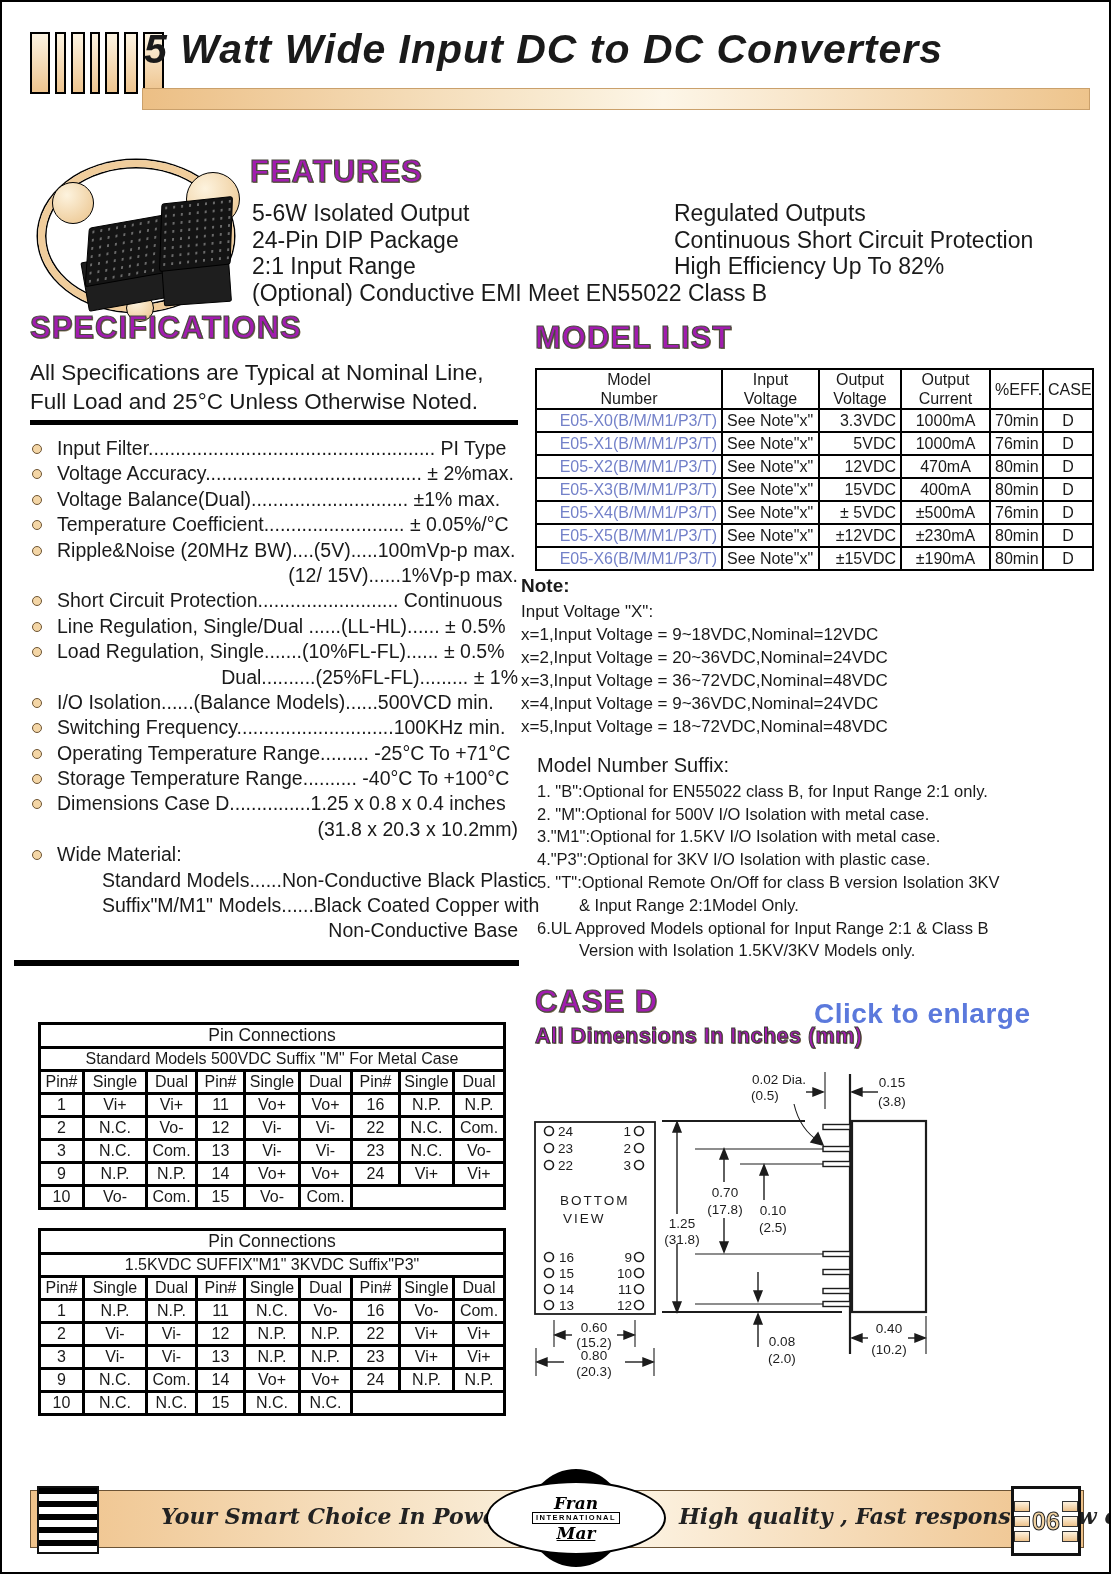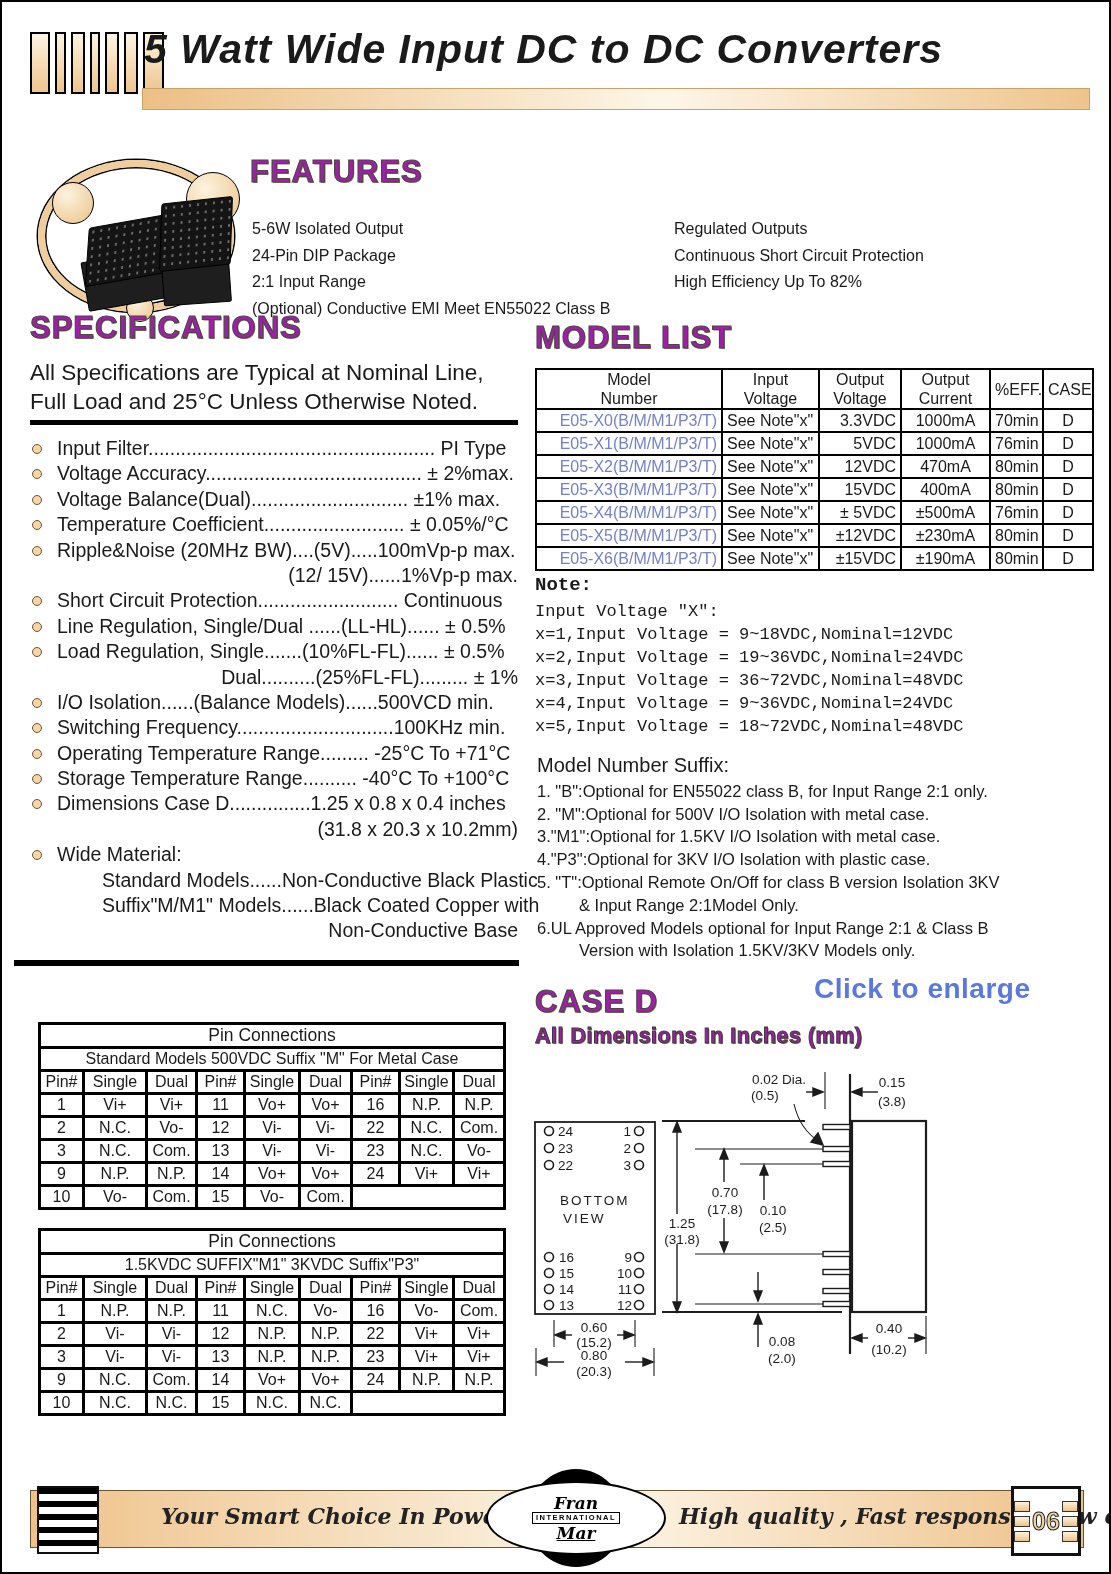--- a/index.html
+++ b/index.html
@@ -26,21 +26,21 @@
         border:7px solid #f0cd9c;box-sizing:border-box;
         box-shadow:0 0 0 1.5px #000, inset 0 0 0 1.5px #000;}
   .planet{position:absolute;border-radius:50%;border:1.5px solid #000;
           background:radial-gradient(circle at 35% 30%,#fdf3de,#edc globală 90%,#eac289);
           background:radial-gradient(circle at 35% 30%,#fdf3de,#eac289);}
   .chip{position:absolute;background:#141414;border-radius:3px;
         background-image:radial-gradient(#6a6a6a 1.3px, transparent 1.3px);
         background-size:8px 8px;border:1px solid #000;}
   .chip-side{position:absolute;background:#1e1e1e;border:1px solid #000;border-radius:2px;}
 
-  .feat-col{position:absolute;font-size:16px;line-height:26.5px;white-space:nowrap;margin-top:16px;}
+  .feat-col{position:absolute;font-size:23px;line-height:26.5px;white-space:nowrap;}
 
   
   .spec-intro{position:absolute;left:28px;top:356px;font-size:22.5px;line-height:29px;white-space:nowrap;}
   .hrule{position:absolute;background:#000;}
   .spec-list{position:absolute;left:28px;top:434px;width:492px;}
   .spec-row{position:relative;padding-left:27px;font-size:19.5px;line-height:25.4px;height:25.4px;
             white-space:nowrap;box-sizing:border-box;}
   .spec-row .bullet{position:absolute;left:2px;top:8px;width:8px;height:8px;border-radius:50%;
                     background:#f4d6a6;border:1.5px solid #6d5433;}
   .spec-row.r{text-align:right;padding-right:4px;}
@@ -48,35 +48,35 @@
 
   
   .model-table{position:absolute;left:533px;top:366px;border-collapse:collapse;table-layout:fixed;
                width:557px;font-size:16px;}
   .model-table th,.model-table td{border:2.5px solid #000;padding:0 4px;height:21px;
                overflow:hidden;white-space:nowrap;font-weight:normal;}
   .model-table th span{display:block;line-height:19px;text-align:center;}
   .mcell-model{color:#7381c9;text-align:right;padding-left:10px;}
   .tc{text-align:center;} .tr{text-align:right;padding-right:10px;} .tl{text-align:left;}
 
-  .note-block{position:absolute;left:533px;top:572px;font-size:17px;line-height:23px;white-space:nowrap;font-family:Liberation Mono, monospace;}
+  .note-block{position:absolute;left:519px;top:572px;font-size:17px;line-height:23px;white-space:nowrap;}
   .note-h{font-size:19px;font-weight:bold;margin-bottom:3px;}
   .suffix-block{position:absolute;left:535px;top:752px;font-size:16.5px;line-height:22.8px;white-space:nowrap;}
   .suffix-h{font-size:20px;margin-bottom:3px;}
   .suffix-line.ind{padding-left:42px;}
 
   
   .pin-table{position:absolute;border-collapse:collapse;table-layout:fixed;width:465px;
              font-size:16px;text-align:center;}
   .pin-table th,.pin-table td{border:3px solid #000;padding:0 2px;height:20px;font-weight:normal;
              white-space:nowrap;overflow:hidden;}
   .pt-title{font-weight:bold;font-size:17.5px;}
 
   
-  .enlarge{position:absolute;left:812px;top:971px;font-size:28px;font-weight:bold;color:#5b79dc;
+  .enlarge{position:absolute;left:812px;top:996px;font-size:28px;font-weight:bold;color:#5b79dc;
            letter-spacing:0.5px;cursor:pointer;white-space:nowrap;}
   .drawing{position:absolute;left:530px;top:1052px;}
   .drawing text{font-family:"Liberation Sans",sans-serif;font-size:13.5px;fill:#1c1c1c;}
 
   
   .footer-bar{position:absolute;left:28px;top:1488px;width:1052px;height:56px;
               background:linear-gradient(90deg,#efc28a,#f9ecd6 45%,#fdf5e6 55%,#eec189);
               border:1px solid #6b5335;}
   .footer-slogan{position:absolute;top:12px;font-family:"DejaVu Serif",serif;font-style:italic;
                  font-weight:bold;font-size:22px;color:#222;white-space:nowrap;}
@@ -265,21 +265,21 @@
           <td class="tc">80min</td>
           <td class="tc">D</td>
         </tr>
     </tbody>
   </table>
 
   <div class="note-block">
     <div class="note-h">Note:</div>
     <div>Input Voltage "X":</div>
     <div>x=1,Input Voltage =  9~18VDC,Nominal=12VDC</div>
-    <div>x=2,Input Voltage = 19~36VDC,Nominal=24VDC</div>
+    <div>x=2,Input Voltage = 20~36VDC,Nominal=24VDC</div>
     <div>x=3,Input Voltage = 36~72VDC,Nominal=48VDC</div>
     <div>x=4,Input Voltage =  9~36VDC,Nominal=24VDC</div>
     <div>x=5,Input Voltage = 18~72VDC,Nominal=48VDC</div>
   </div>
 
   <div class="suffix-block">
     <div class="suffix-h">Model Number Suffix:</div>
     <div class="suffix-line">1. "B":Optional for EN55022 class B, for Input Range 2:1 only.</div>
     <div class="suffix-line">2. "M":Optional for 500V I/O Isolation with metal case.</div>
     <div class="suffix-line">3."M1":Optional for 1.5KV I/O Isolation with metal case.</div>

